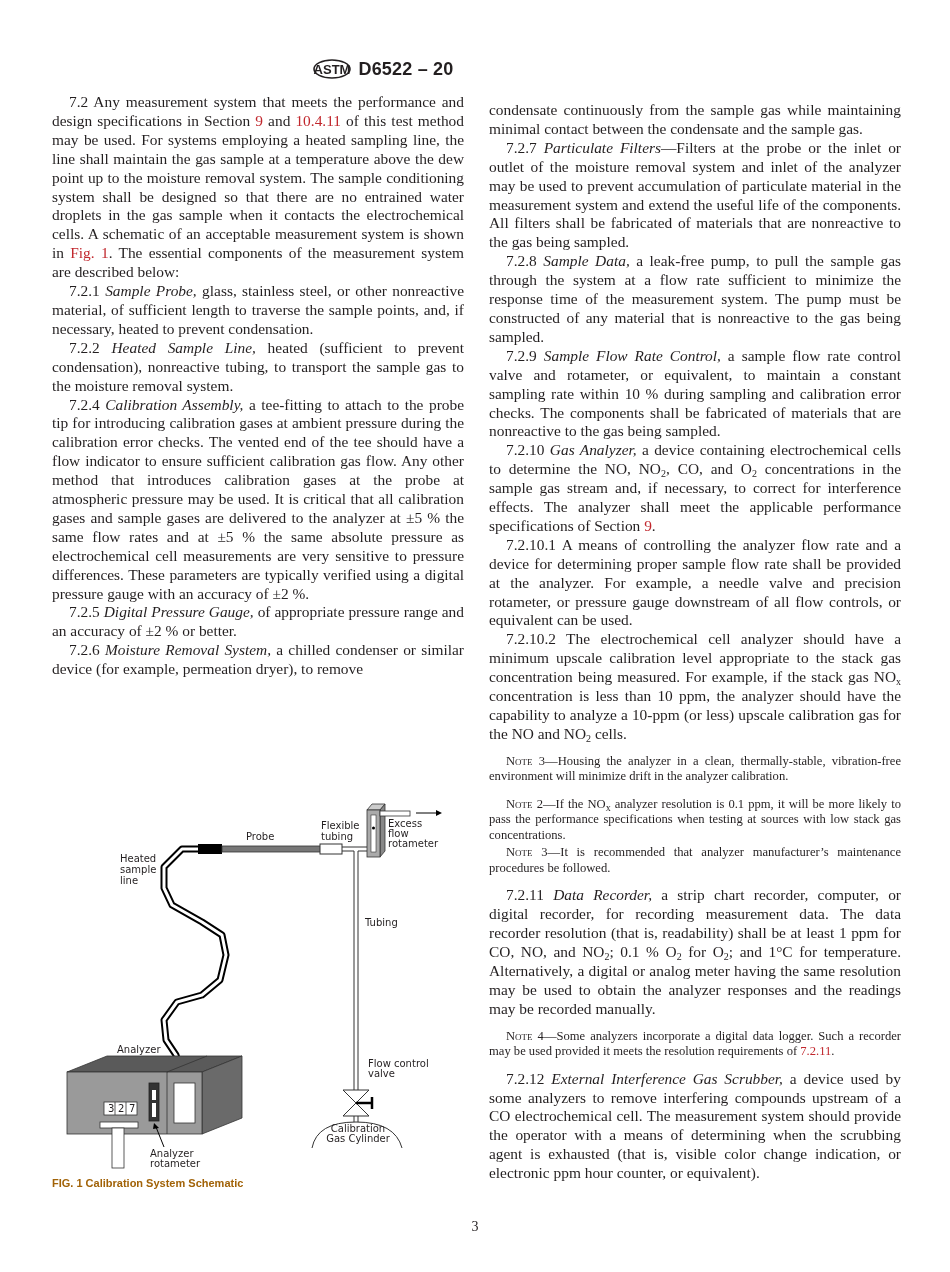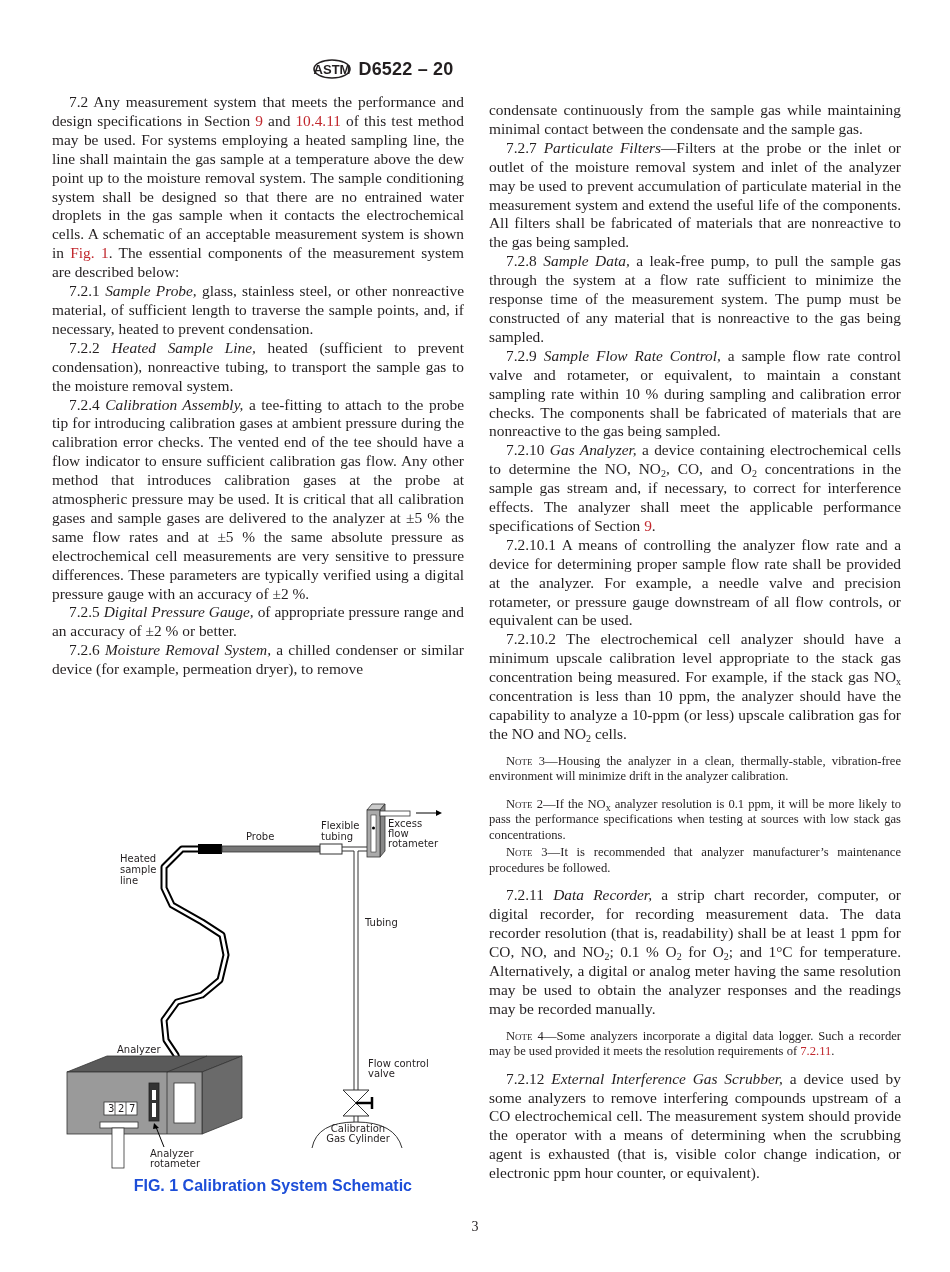--- a/index.html
+++ b/index.html
@@ -14,21 +14,21 @@
   p { margin: 0 0 0 0; text-indent: 17px; hyphens: manual; }
   p.cont { text-indent: 0; margin-top: 8px; }
   p + p { margin-top: 0; }
   .note { font-size: 12.6px; line-height: 15.5px; text-indent: 17px; margin-top: 0; }
   .note .sc { font-variant: small-caps; }
   .spacer-m { height: 10px; }
   a.ref { color: #c1272d; text-decoration: none; }
   em { font-style: italic; }
   sub { font-size: 10px; line-height: 0; vertical-align: -3px; }
   .figure { position: absolute; left: 52px; top: 770px; width: 412px; height: 400px; }
-  .fig-caption { position: absolute; left: 52px; top: 1177px; width: 360px; text-align: right; font-family: "Liberation Sans", "DejaVu Sans", sans-serif; font-weight: bold; font-size: 16px; color: #1d4ed8; }
+  .fig-caption { position: absolute; left: 52px; top: 1177px; width: 360px; text-align: left; font-family: "Liberation Sans", "DejaVu Sans", sans-serif; font-weight: bold; font-size: 11px; color: #a16207; }
   .page-num { position: absolute; top: 1219px; left: 0; width: 950px; text-align: center; font-size: 14px; color: #231f20; }
   .lbl { font-family: "DejaVu Sans", "Liberation Sans", sans-serif; font-size: 10px; fill: #231f20; }
 </style>
 </head>
 <body>
 
 <div class="header">
   <svg class="logo" viewBox="0 0 40 28">
     <ellipse cx="20" cy="14" rx="18" ry="9" fill="none" stroke="#231f20" stroke-width="1.6"></ellipse>
     <text x="20" y="19" text-anchor="middle" font-family="Liberation Sans, sans-serif" font-weight="bold" font-size="13" fill="#231f20">ASTM</text>

